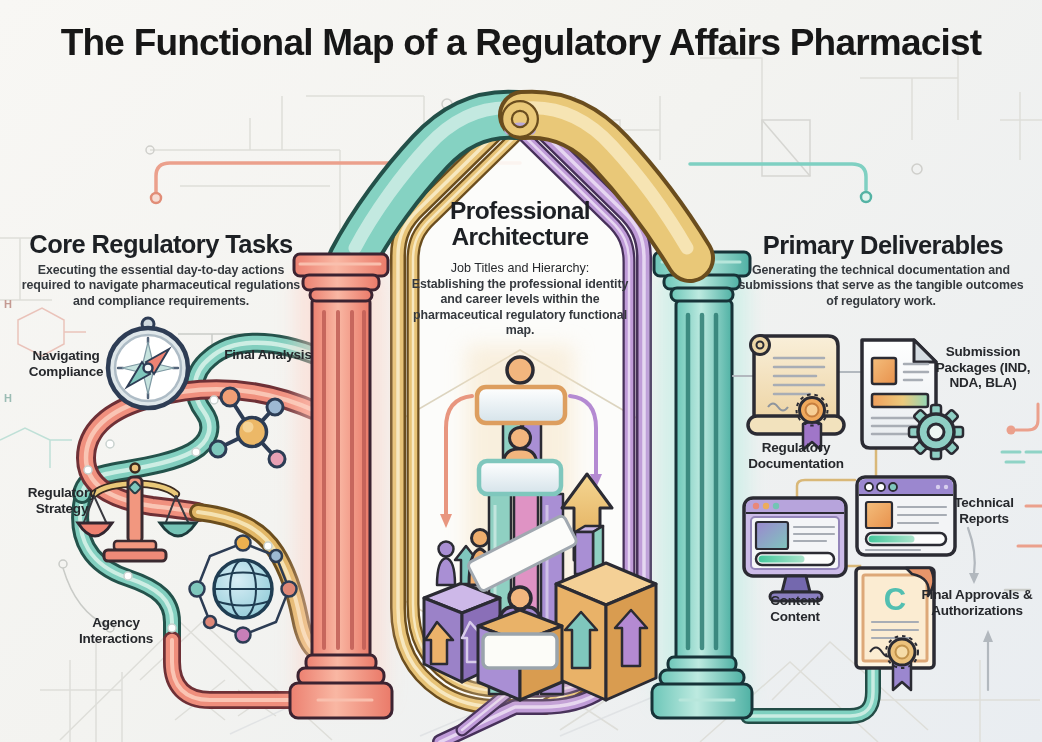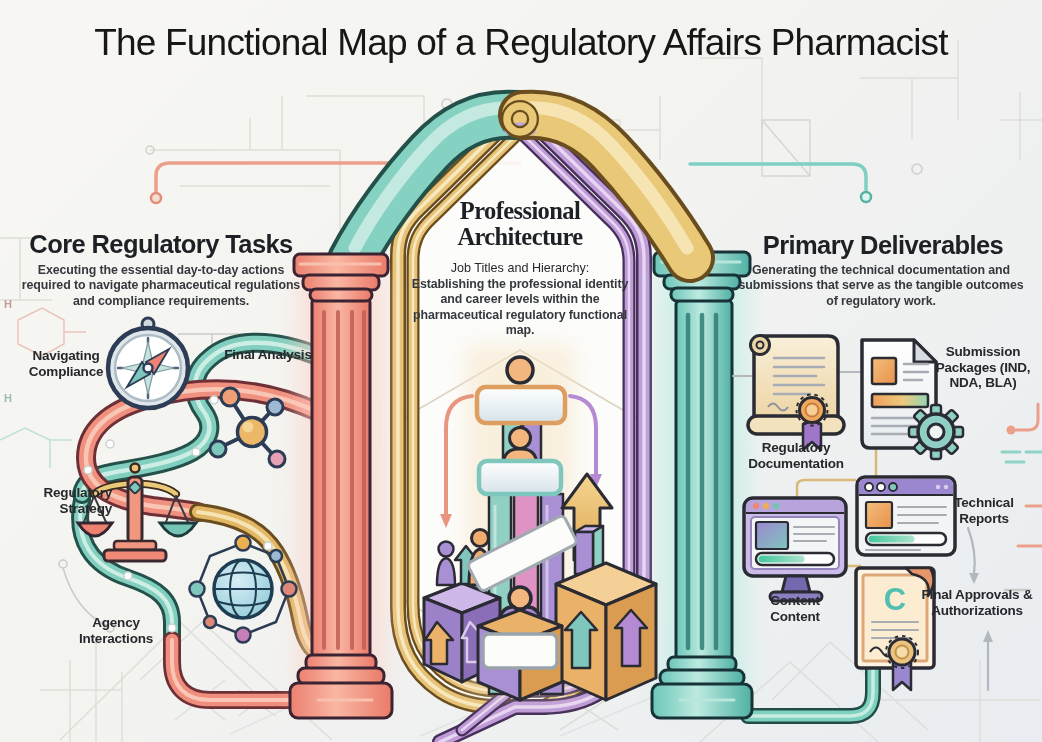--- a/index.html
+++ b/index.html
@@ -1,21 +1,21 @@
 <!DOCTYPE html>
 <html><head>
 <meta charset="utf-8">
 <style>
   html,body{margin:0;padding:0;background:#e8eaed;}
   .stage{position:relative;width:1042px;height:742px;overflow:hidden;
     background:linear-gradient(135deg,#f8f7f4 0%,#f3f3f0 45%,#e9edf1 100%);
     font-family:"Liberation Sans",sans-serif;}
   .stage svg.art{position:absolute;left:0;top:0;}
   .txt{position:absolute;text-align:center;color:#26282c;margin:0;}
-  .title{top:22px;left:0;width:100%;font-size:37px;font-weight:400;letter-spacing:-0.8px;color:#171717;}
+  .title{top:22px;left:0;width:100%;font-size:37px;font-weight:700;letter-spacing:-0.8px;color:#171717;}
   .h2{font-size:25.5px;font-weight:800;letter-spacing:-0.6px;color:#1d2024;line-height:1.05;}
   .desc{font-size:12.4px;font-weight:600;color:#35393e;line-height:1.24;letter-spacing:-0.1px;}
   .sub{font-size:12.6px;font-weight:400;color:#26282c;}
   .lbl{font-size:13.5px;font-weight:700;line-height:1.16;color:#26282c;letter-spacing:-0.2px;}
   .cletter{font-size:31px;font-weight:800;color:#52bfb1;}
   .atom{font-size:11px;font-weight:600;color:#c49a92;}
   .atom2{color:#9bbcb4;}
 </style>
 </head>
 <body>
@@ -428,30 +428,30 @@
   <circle cx="902" cy="652" r="13" fill="#ecc27c" stroke="#2b2b33" stroke-width="3"></circle>
   <circle cx="902" cy="652" r="6.5" fill="#f6dca8" stroke="#c2934c" stroke-width="2"></circle>
 </g>
 </svg>
 
 <h1 class="txt title">The Functional Map of a Regulatory Affairs Pharmacist</h1>
 
 <div class="txt h2" style="left:16px;top:231px;width:290px;">Core Regulatory Tasks</div>
 <div class="txt desc" style="left:20px;top:263px;width:282px;">Executing the essential day-to-day actions required to navigate pharmaceutical regulations and compliance requirements.</div>
 
-<div class="txt h2" style="left:408px;top:198px;width:224px;font-size:24.5px;font-family:Liberation Serif, serif;">Professional Architecture</div>
+<div class="txt h2" style="left:408px;top:198px;width:224px;font-size:24.5px;">Professional Architecture</div>
 <div class="txt sub" style="left:404px;top:261px;width:232px;">Job Titles and Hierarchy:</div>
 <div class="txt desc" style="left:402px;top:277px;width:236px;">Establishing the professional identity and career levels within the pharmaceutical regulatory functional map.</div>
 
 <div class="txt h2" style="left:738px;top:232px;width:290px;">Primary Deliverables</div>
 <div class="txt desc" style="left:736px;top:263px;width:290px;">Generating the technical documentation and submissions that serve as the tangible outcomes of regulatory work.</div>
 
 <div class="txt lbl" style="left:14px;top:348px;width:104px;">Navigating Compliance</div>
 <div class="txt lbl" style="left:222px;top:347px;width:92px;">Final Analysis</div>
-<div class="txt lbl" style="left:12px;top:485px;width:100px;text-align:right;">Regulatory Strategy</div>
+<div class="txt lbl" style="left:12px;top:485px;width:100px;">Regulatory Strategy</div>
 <div class="txt lbl" style="left:66px;top:615px;width:100px;">Agency Interactions</div>
 
 <div class="txt lbl" style="left:740px;top:440px;width:112px;">Regulatory Documentation</div>
 <div class="txt lbl" style="left:930px;top:495px;width:108px;">Technical Reports</div>
 <div class="txt lbl" style="left:932px;top:344px;width:102px;">Submission Packages (IND, NDA, BLA)</div>
 <div class="txt lbl" style="left:748px;top:593px;width:94px;">Content Content</div>
 <div class="txt lbl" style="left:918px;top:587px;width:118px;">Final Approvals &amp; Authorizations</div>
 
 <div class="txt cletter" style="left:874px;top:582px;width:42px;">C</div>
 <span class="txt atom" style="left:4px;top:298px;">H</span>

